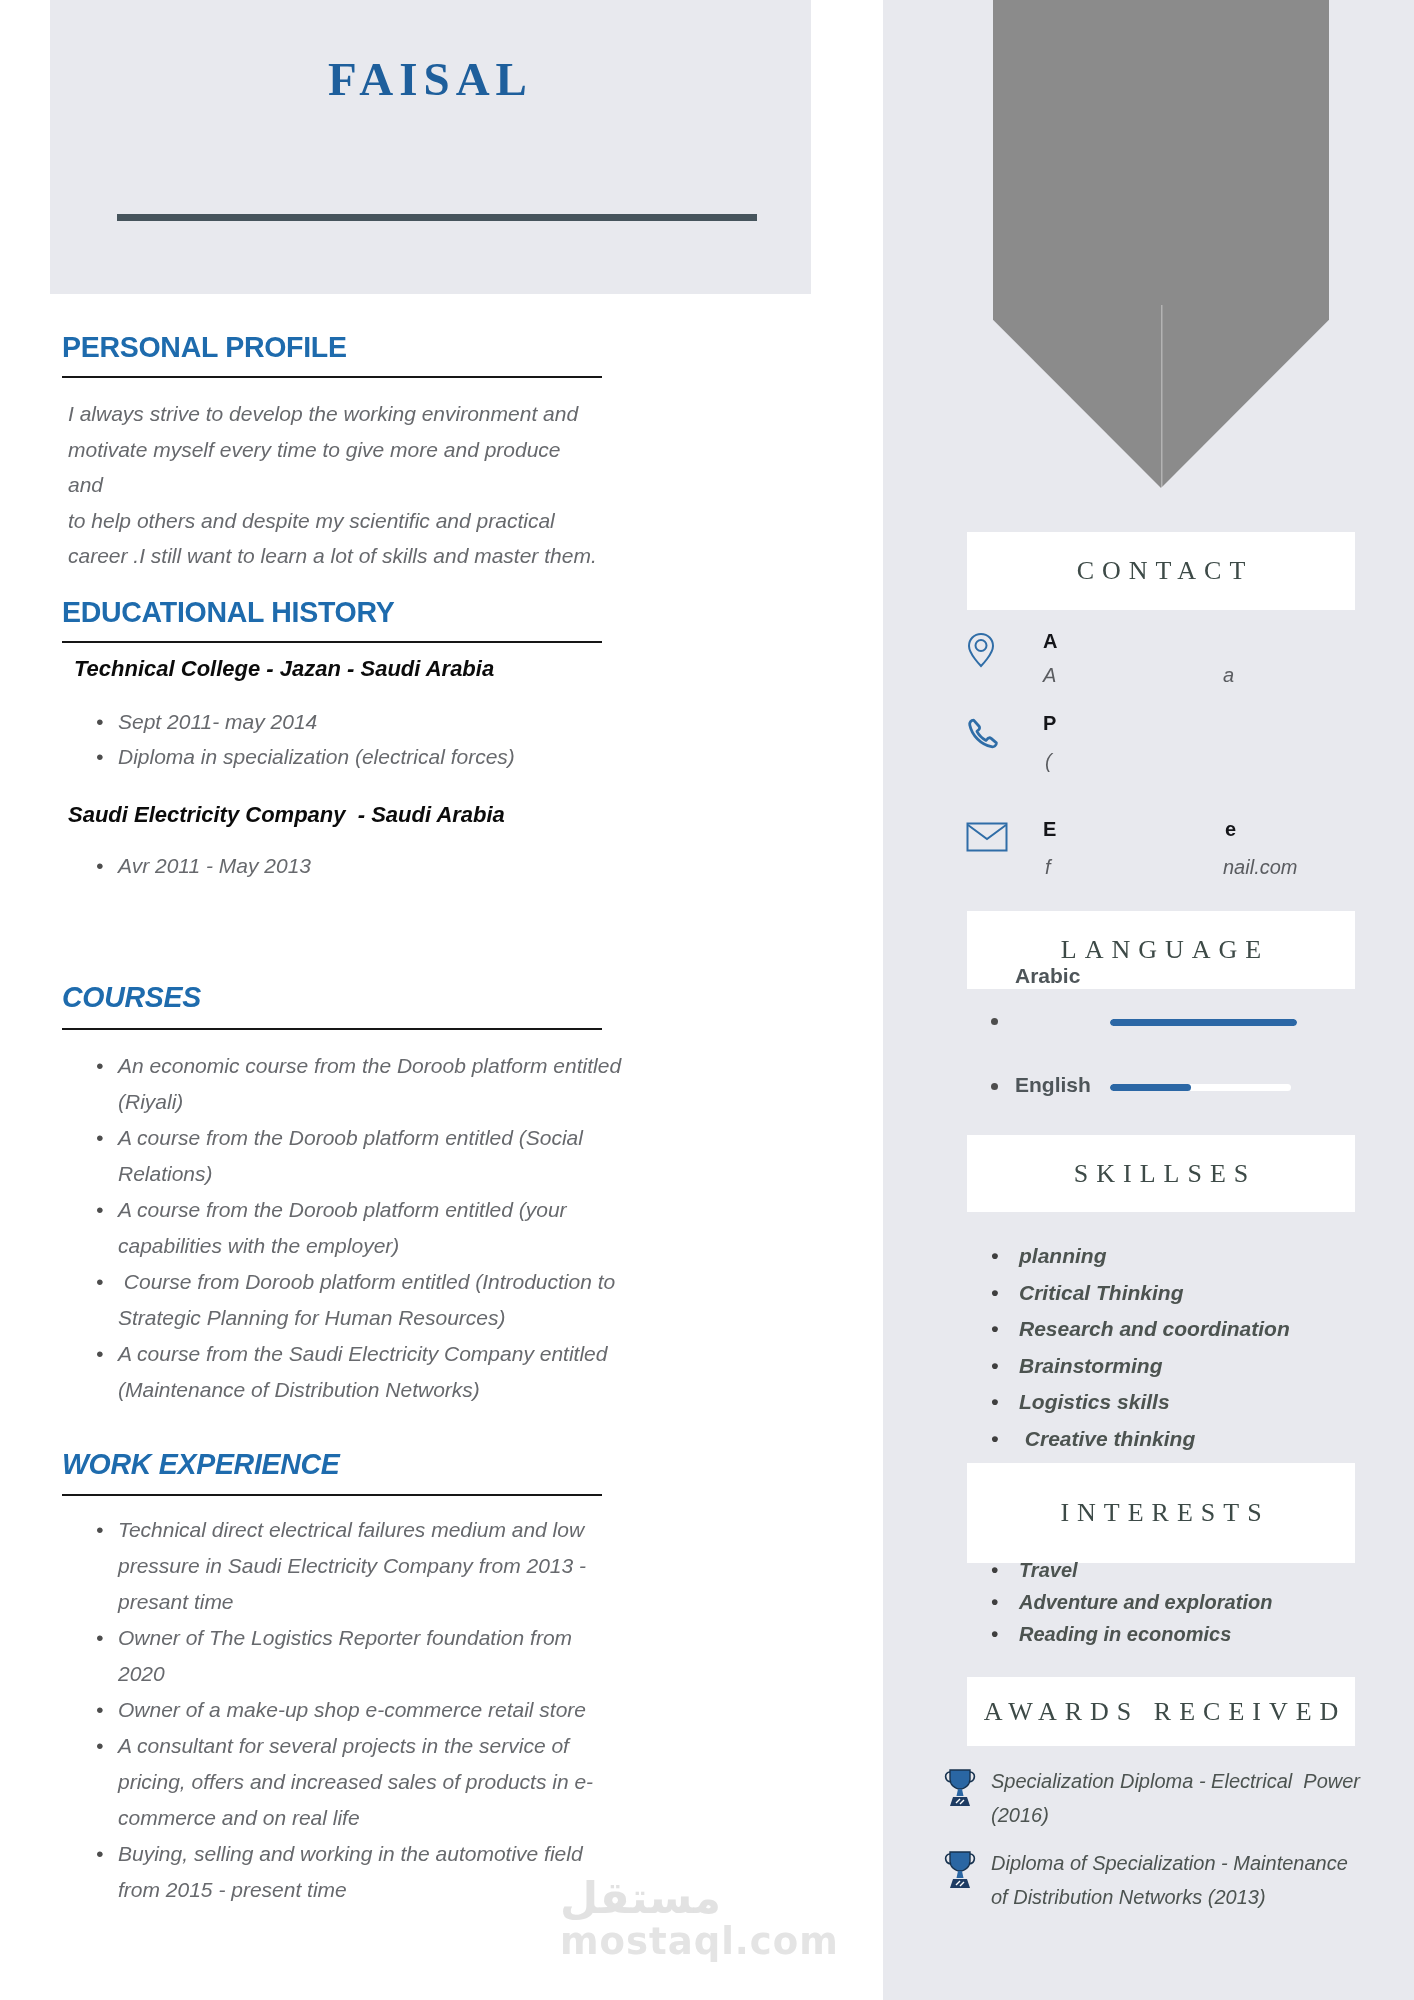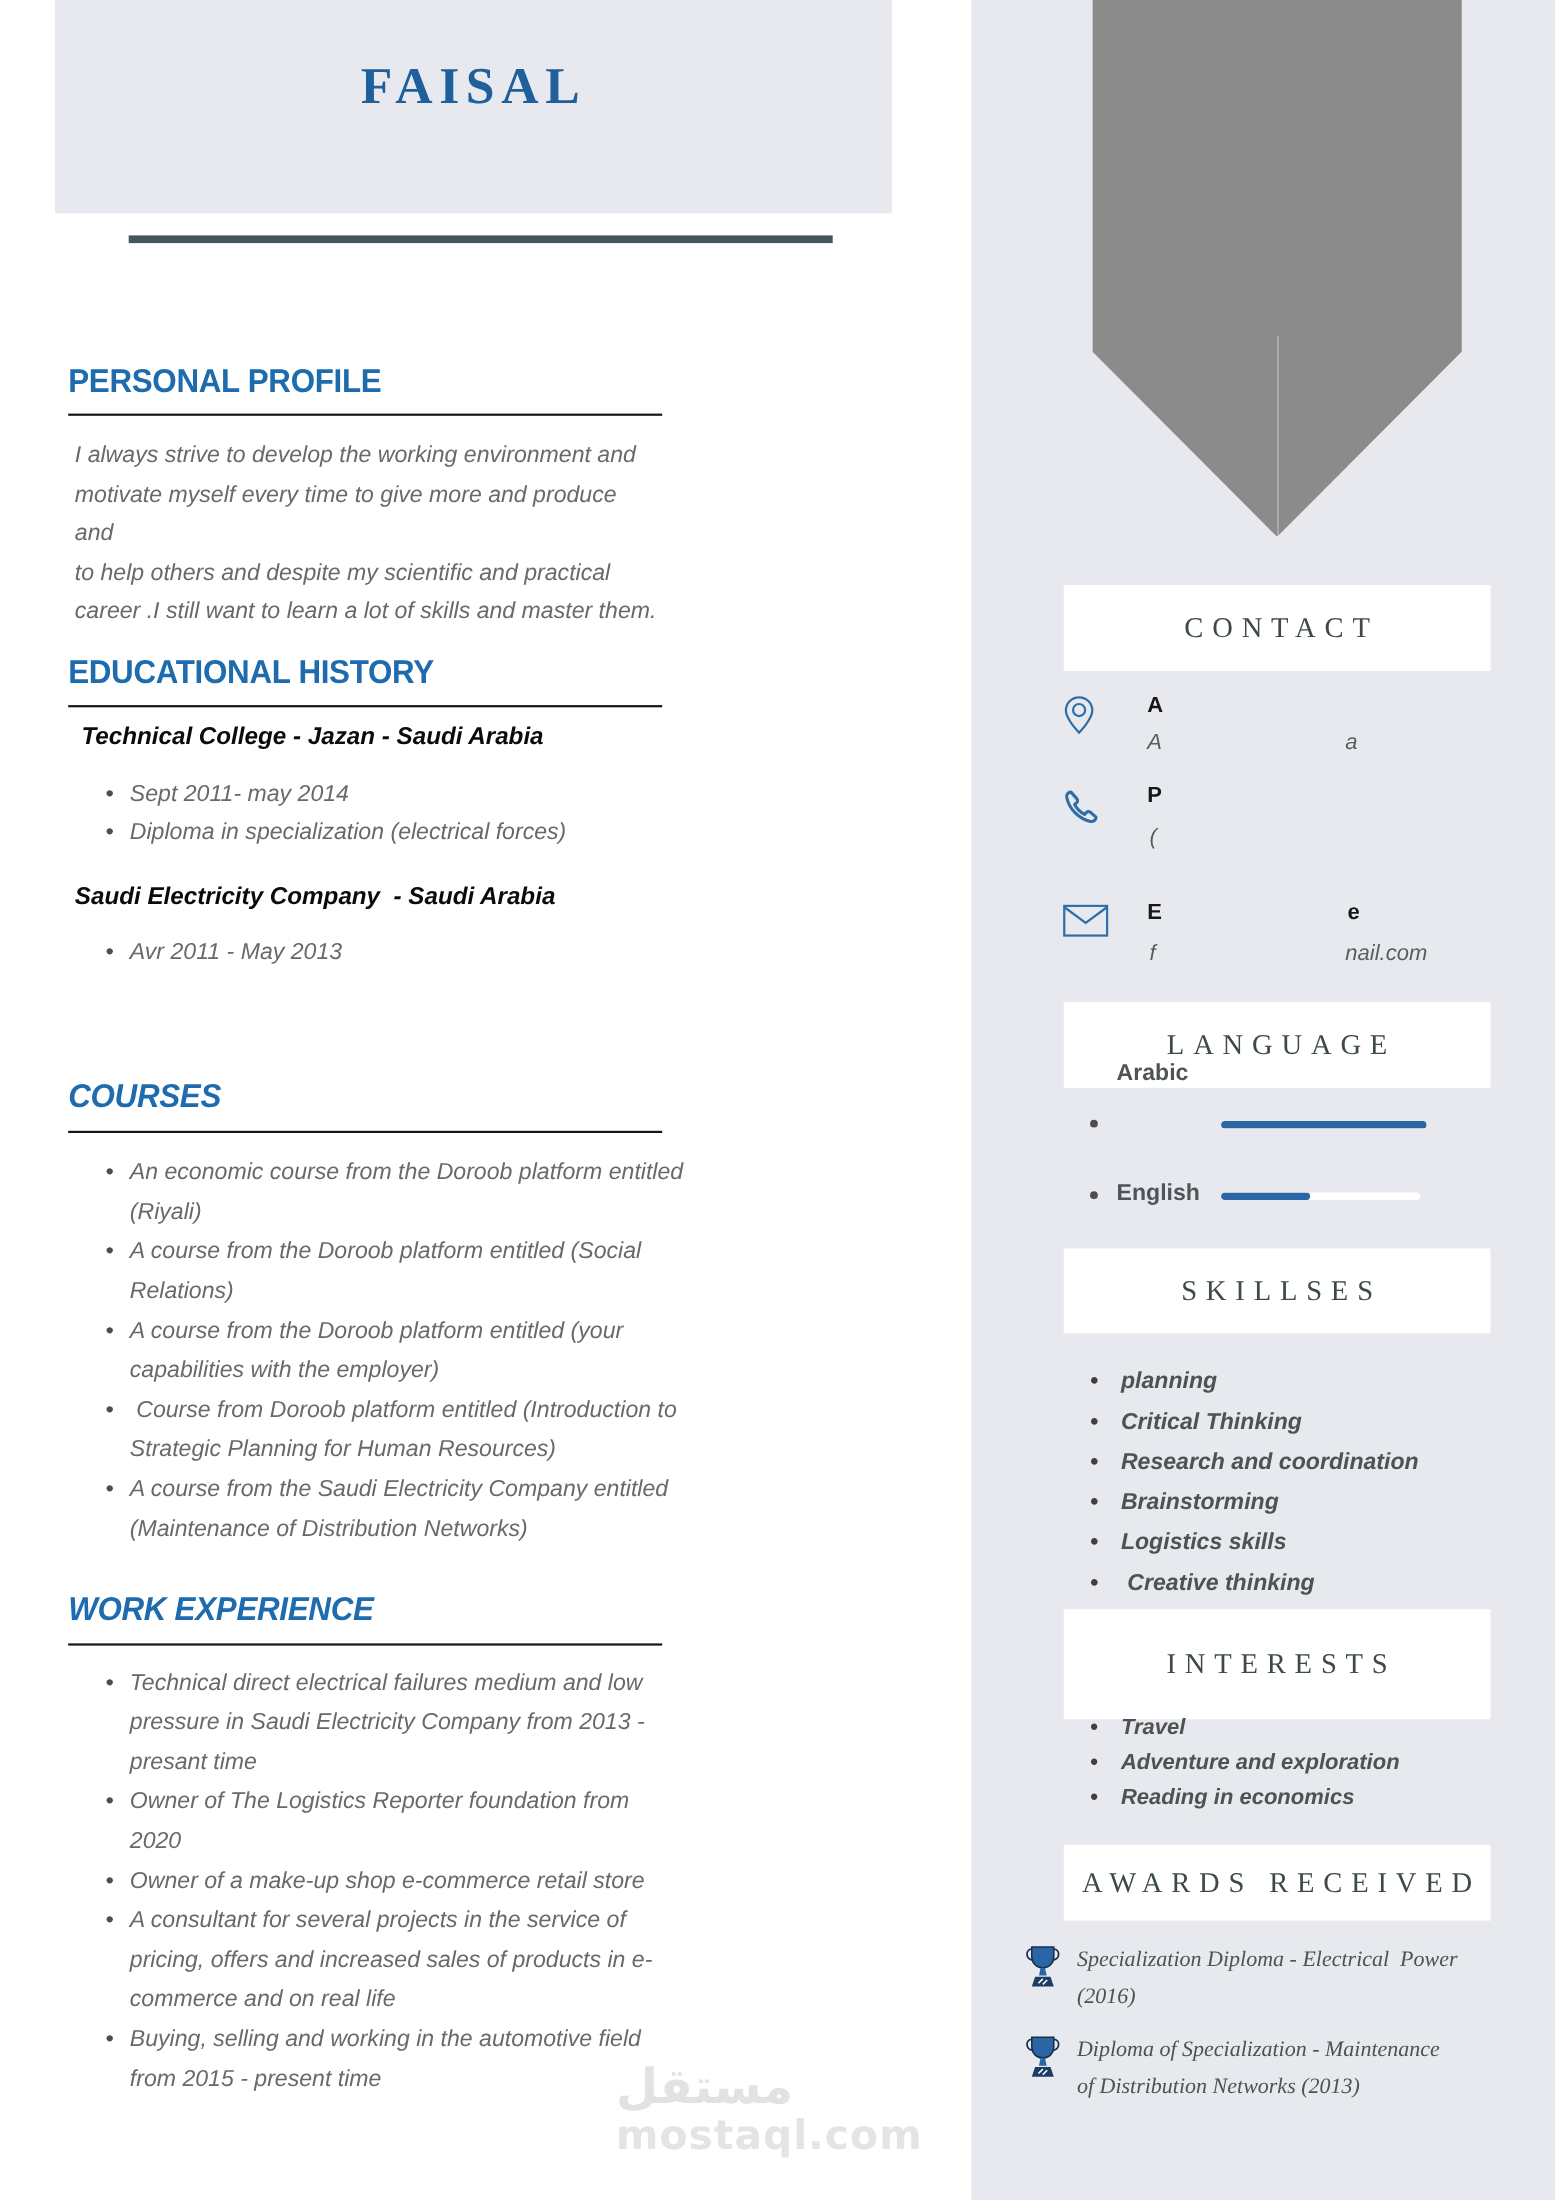--- a/index.html
+++ b/index.html
@@ -1,20 +1,20 @@
 <!DOCTYPE html>
 <html><head>
 <meta charset="utf-8">
 <style>
   html,body{margin:0;padding:0;background:#fff;}
   .page{position:relative;width:1414px;height:2000px;background:#ffffff;overflow:hidden;
         font-family:"Liberation Sans",sans-serif;}
 
   
-  .header-block{position:absolute;left:50px;top:0;width:761px;height:194px;background:#e8e9ee;}
+  .header-block{position:absolute;left:50px;top:0;width:761px;height:294px;background:#e8e9ee;}
   .name{position:absolute;left:0;top:52px;width:100%;text-align:center;
         font-family:"Liberation Serif",serif;font-weight:bold;font-size:47px;
         letter-spacing:6px;color:#1e5f9c;}
   .name-rule{position:absolute;left:67px;top:214px;width:640px;height:7px;background:#46545c;}
 
   
   .sec-title{position:absolute;left:62px;font-weight:bold;font-size:30px;color:#1e6bad;
              letter-spacing:-0.3px;transform:scaleX(.95);transform-origin:left;white-space:nowrap;}
   .sec-title.italic{font-style:italic;}
   .sec-rule{position:absolute;left:62px;width:540px;height:2px;background:#161616;}
@@ -56,21 +56,21 @@
   .lang-track{position:absolute;height:7px;border-radius:4px;background:#ffffff;overflow:hidden;}
   .lang-fill{height:100%;border-radius:4px;background:#2b67a5;}
 
   ul.side-list{position:absolute;left:108px;margin:0;padding:0;list-style:none;
                font-style:italic;color:#4c5350;font-weight:bold;}
   ul.side-list li{position:relative;padding-left:28px;white-space:pre-wrap;}
   ul.side-list li:before{content:"\2022";position:absolute;left:0;top:0;color:#3f3f3f;}
   ul.skills{top:1238px;font-size:21px;line-height:36.5px;}
   ul.interests{top:1554px;font-size:20px;line-height:32px;padding-left:0;}
 
-  .award-row{position:absolute;left:48px;width:470px;font-family:Liberation Serif, serif;}
+  .award-row{position:absolute;left:60px;width:470px;}
   .award-icon{position:absolute;left:0;top:4px;}
   .award-text{margin-left:48px;font-style:italic;font-size:20px;line-height:34px;
               color:#4c5350;white-space:pre-wrap;}
 </style>
 </head>
 <body>
 
 <div class="page">
 
   <div class="header-block">

